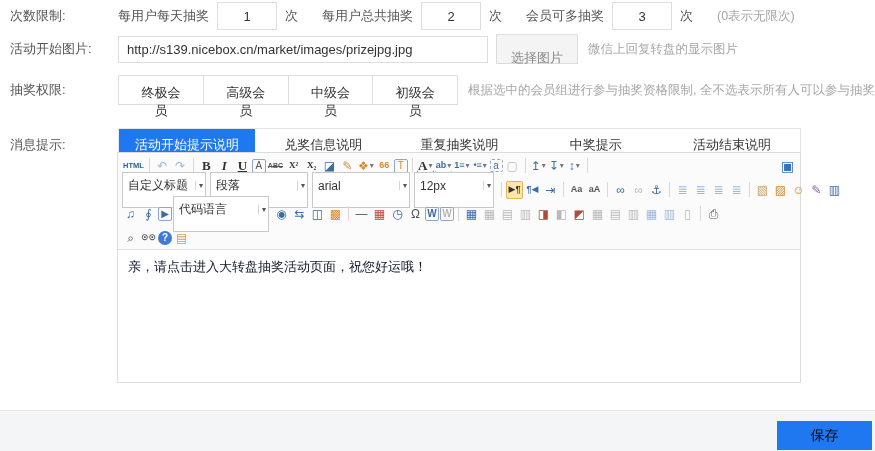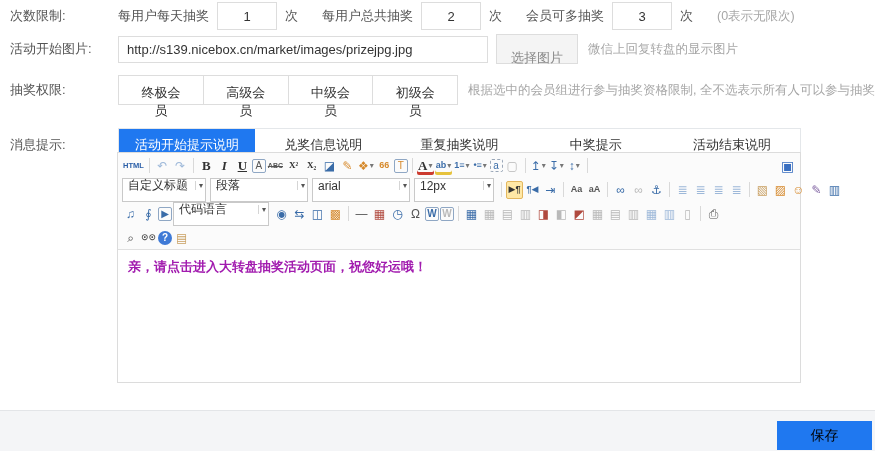--- a/index.html
+++ b/index.html
@@ -71,27 +71,27 @@
   .ubar-yellow{box-shadow:inset 0 -3px 0 #e6c23c}
   .hl{background:#ffe8a6;border:1px solid #e3b75f;color:#333}
   .circle-blue{background:#3f7ad6;color:#fff;border-radius:50%;width:14px;height:14px;min-width:14px;font-size:10px;font-weight:bold}
   .html{color:#2b5fa8;font-size:7.5px;font-weight:bold}
   .bigmon{color:#3a6fc0;font-size:14px}
   .c-blue{color:#3a6ca8}.c-lblue{color:#9db8d9}.c-gray{color:#b9b9b9}
   .c-dark{color:#555}.c-orange{color:#d6892b}.c-red{color:#b0493e}
   .c-purple{color:#7d5fa0}.c-tan{color:#c9a063}
   .tb-select{
     display:inline-flex;align-items:center;justify-content:space-between;
-    border:1px solid #c9c9c9;background:#fff;height:24px;padding:0 2px 8px 5px;
+    border:1px solid #c9c9c9;background:#fff;height:36px;padding:0 2px 8px 5px;
     font-size:12px;color:#333;margin-right:3px;cursor:pointer;flex:none;box-sizing:border-box;
   }
   .sel-arrow{font-size:8px;color:#555;border-left:1px solid #d5d5d5;padding-left:3px;margin-left:3px}
   .editor-body{
     flex:1;background:#fff;border-top:1px solid #e0e0e0;
-    padding:8px 10px;font-size:13px;color:#a21caf;cursor:text;font-weight:bold;
+    padding:8px 10px;font-size:13px;color:#0f172a;cursor:text;
   }
   
   .footer{
     position:absolute;left:0;top:410px;width:875px;height:41px;
     background:#f4f5f7;border-top:1px solid #e3e5e8;box-sizing:border-box;
   }
   .save-btn{
     position:absolute;right:3px;top:10px;width:95px;height:29px;
     background:#1f78f0;border:none;color:#000000;font-size:14px;cursor:pointer;
     font-family:"Liberation Sans","DejaVu Sans",sans-serif;

